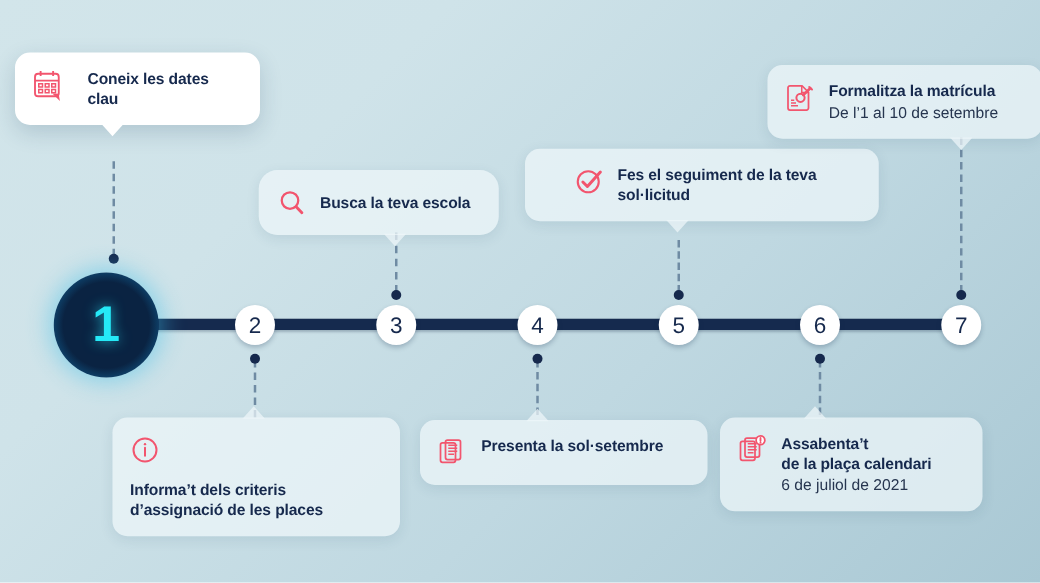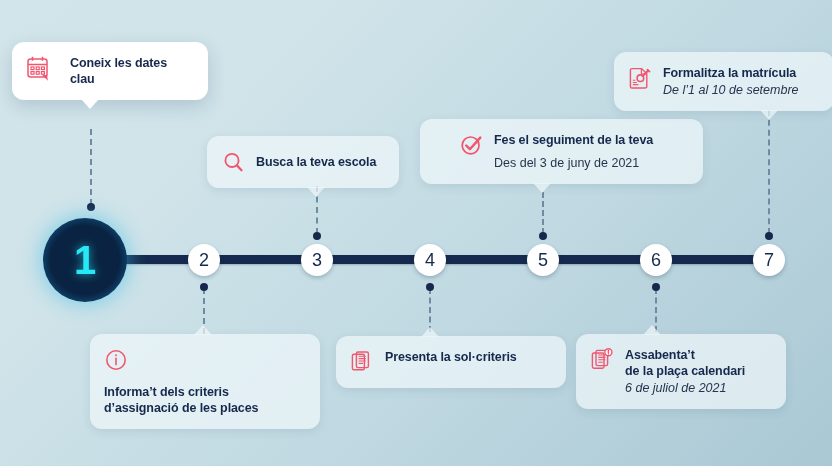--- a/index.html
+++ b/index.html
@@ -64,21 +64,21 @@
     box-shadow:0 6px 18px rgba(25,60,95,.18);
     gap:20px;
   }
   .card .txt{line-height:1.28;}
   .card .title{
     color:#16294d;font-weight:700;font-size:12.5px;letter-spacing:-.1px;
   }
   .card .sub{
     color:#26354f;font-weight:400;font-size:12.5px;margin-top:7px;
   }
-  .card .sub.tight{margin-top:1px;font-style:italic;}
+  .card .sub.tight{margin-top:1px;}
   .tail{
     position:absolute;width:0;height:0;
     border-left:9px solid transparent;border-right:9px solid transparent;
   }
   .tail.down{border-top:10px solid #ffffff;bottom:-9px;}
   .tail.down.ghost{border-top-color:rgba(238,247,250,.72);}
   .tail.up{border-bottom:10px solid rgba(238,247,250,.72);top:-9px;}
 
   .ico{flex:0 0 auto;width:24px;height:26px;display:block;}
 </style>
@@ -163,21 +163,21 @@
         <circle cx="12" cy="8.3" r=".95" fill="#f2556e" stroke="none"></circle>
       </svg>
     </span>
     <span class="txt">
       <div class="title">Informa’t dels criteris</div>
       <div class="title">d’assignació de les places</div>
     </span>
     <span class="tail up" style="left:104px;"></span>
   </div>
 
-  <div class="card" style="left:207px;top:136px;width:162px;align-items:center;">
+  <div class="card" style="left:207px;top:136px;width:162px;align-items:center;border-radius:15px;">
     <span class="ico">
       <svg viewBox="0 0 24 26" width="24" height="26" fill="none" stroke="#f2556e" stroke-width="1.8">
         <circle cx="11" cy="11.4" r="6.6"></circle>
         <path d="M15.9 16.4l4.6 4.8" stroke-linecap="round" stroke-width="2.3"></path>
       </svg>
     </span>
     <span class="txt">
       <div class="title">Busca la teva escola</div>
     </span>
     <span class="tail down ghost" style="left:100px;"></span>
@@ -187,35 +187,35 @@
     <span class="ico">
       <svg viewBox="0 0 24 26" width="24" height="26" fill="none" stroke="#f2556e" stroke-width="1.4">
         <rect x="2.4" y="5.2" width="12" height="15.6" rx="1.6"></rect>
         <rect x="6.4" y="3.0" width="12" height="15.6" rx="1.6" fill="#fff" fill-opacity=".0"></rect>
         <g stroke-width="1.1">
           <path d="M8.6 7.2h7.2M8.6 9.6h7.2M8.6 12h7.2M8.6 14.4h4.6"></path>
         </g>
       </svg>
     </span>
     <span class="txt">
-      <div class="title">Presenta la sol·criteris</div>
+      <div class="title">Presenta la sol·setembre</div>
     </span>
     <span class="tail up" style="left:85px;"></span>
   </div>
 
   <div class="card" style="left:420px;top:119px;width:228px;padding-left:39px;">
     <span class="ico">
       <svg viewBox="0 0 26 26" width="26" height="26" fill="none" stroke="#f2556e" stroke-width="1.7">
         <circle cx="11.6" cy="13.4" r="8.4"></circle>
         <path d="M7.3 13.6l3.6 3.6L21.3 5.6" stroke-width="2.4" stroke-linecap="round" stroke-linejoin="round"></path>
       </svg>
     </span>
     <span class="txt">
       <div class="title">Fes el seguiment de la teva</div>
-      <div class="sub">Des del 3 de juny de 2021</div>
+      <div class="title">sol·licitud</div>
     </span>
     <span class="tail down ghost" style="left:113px;"></span>
   </div>
 
   <div class="card" style="left:576px;top:334px;width:180px;">
     <span class="ico">
       <svg viewBox="0 0 24 26" width="24" height="26" fill="none" stroke="#f2556e" stroke-width="1.4">
         <rect x="2.4" y="6.0" width="11.6" height="15.2" rx="1.6"></rect>
         <rect x="6.0" y="3.4" width="11.6" height="15.2" rx="1.6"></rect>
         <g stroke-width="1.1">

